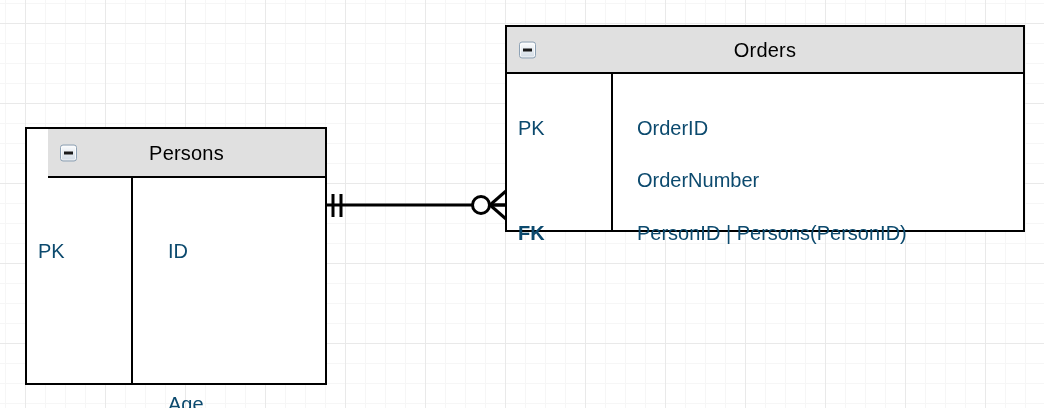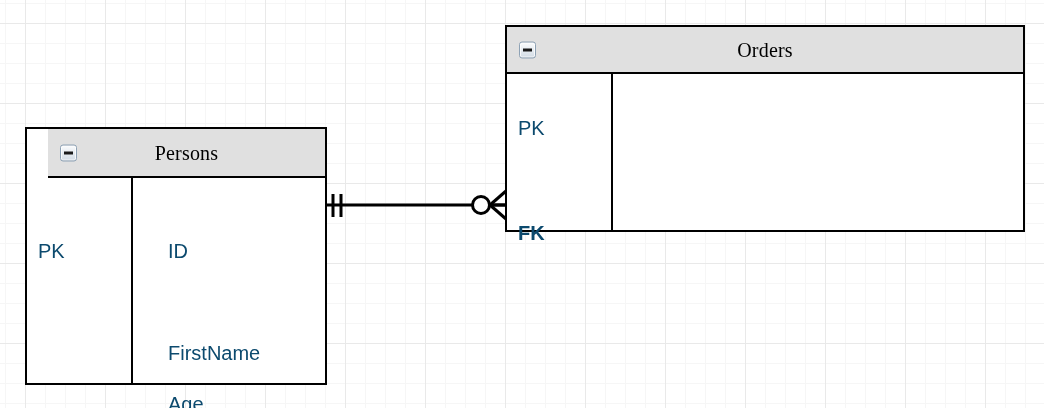--- a/index.html
+++ b/index.html
@@ -37,21 +37,20 @@
     border-bottom: 2px solid #000000;
     display: flex;
     align-items: center;
     justify-content: center;
   }
   .entity-title {
     font-size: 20px;
     color: #000000;
     letter-spacing: 0.2px;
     line-height: 1;
-    font-family: Liberation Serif, serif;
   }
   .collapse-icon {
     position: absolute;
     left: 12px;
     top: 50%;
     transform: translateY(-50%);
     width: 17px;
     height: 17px;
     box-sizing: border-box;
     border: 1px solid #8ea2b5;
@@ -120,38 +119,42 @@
     </div>
     <div class="entity-body" style="--hdr:49px;">
       <div class="key-col" style="width:106px;">
         <span class="cell" style="left:11px; top:63px;">PK</span>
         <span class="cell" style="left:11px; top:114px;"></span>
         <span class="cell" style="left:11px; top:165px;"></span>
         <span class="cell" style="left:11px; top:216px;"></span>
       </div>
       <div class="attr-col" style="left:118px;padding-left:40px;">
         <span class="cell" style="left:23px; top:63px;">ID</span>
-        <span class="cell" style="left:23px; top:165px;">FirstName</span>
         <span class="cell" style="left:23px; top:216px;">Age</span>
       </div>
     </div>
   </div>
 
   <div class="entity" style="left:505px; top:25px; width:520px; height:207px;">
     <div class="entity-header" style="height:47px;">
       <span class="collapse-icon">
         <span class="bar"></span>
       </span>
       <span class="entity-title">Orders</span>
     </div>
     <div class="entity-body" style="--hdr:47px;">
       <div class="key-col" style="width:106px;">
         <span class="cell" style="left:11px; top:44px;">PK</span>
         <span class="cell" style="left:11px; top:96px;"></span>
         <span class="cell" style="left:11px; top:149px;font-weight:bold;">FK</span>
+      </div>
+      <div class="attr-col" style="left:106px;">
+        <span class="cell" style="left:24px; top:44px;">OrderID</span>
+        <span class="cell" style="left:24px; top:96px;">OrderNumber</span>
+        <span class="cell" style="left:24px; top:149px;">PersonID | Persons(PersonID)</span>
       </div>
     </div>
   </div>
 
   <svg class="connector" viewBox="0 0 1044 408" width="1044" height="408">
 
     <line x1="327" y1="205" x2="505" y2="205" stroke="#000000" stroke-width="3"></line>
 
     <g>
       <line x1="333" y1="194" x2="333" y2="217" stroke="#000000" stroke-width="3"></line>

